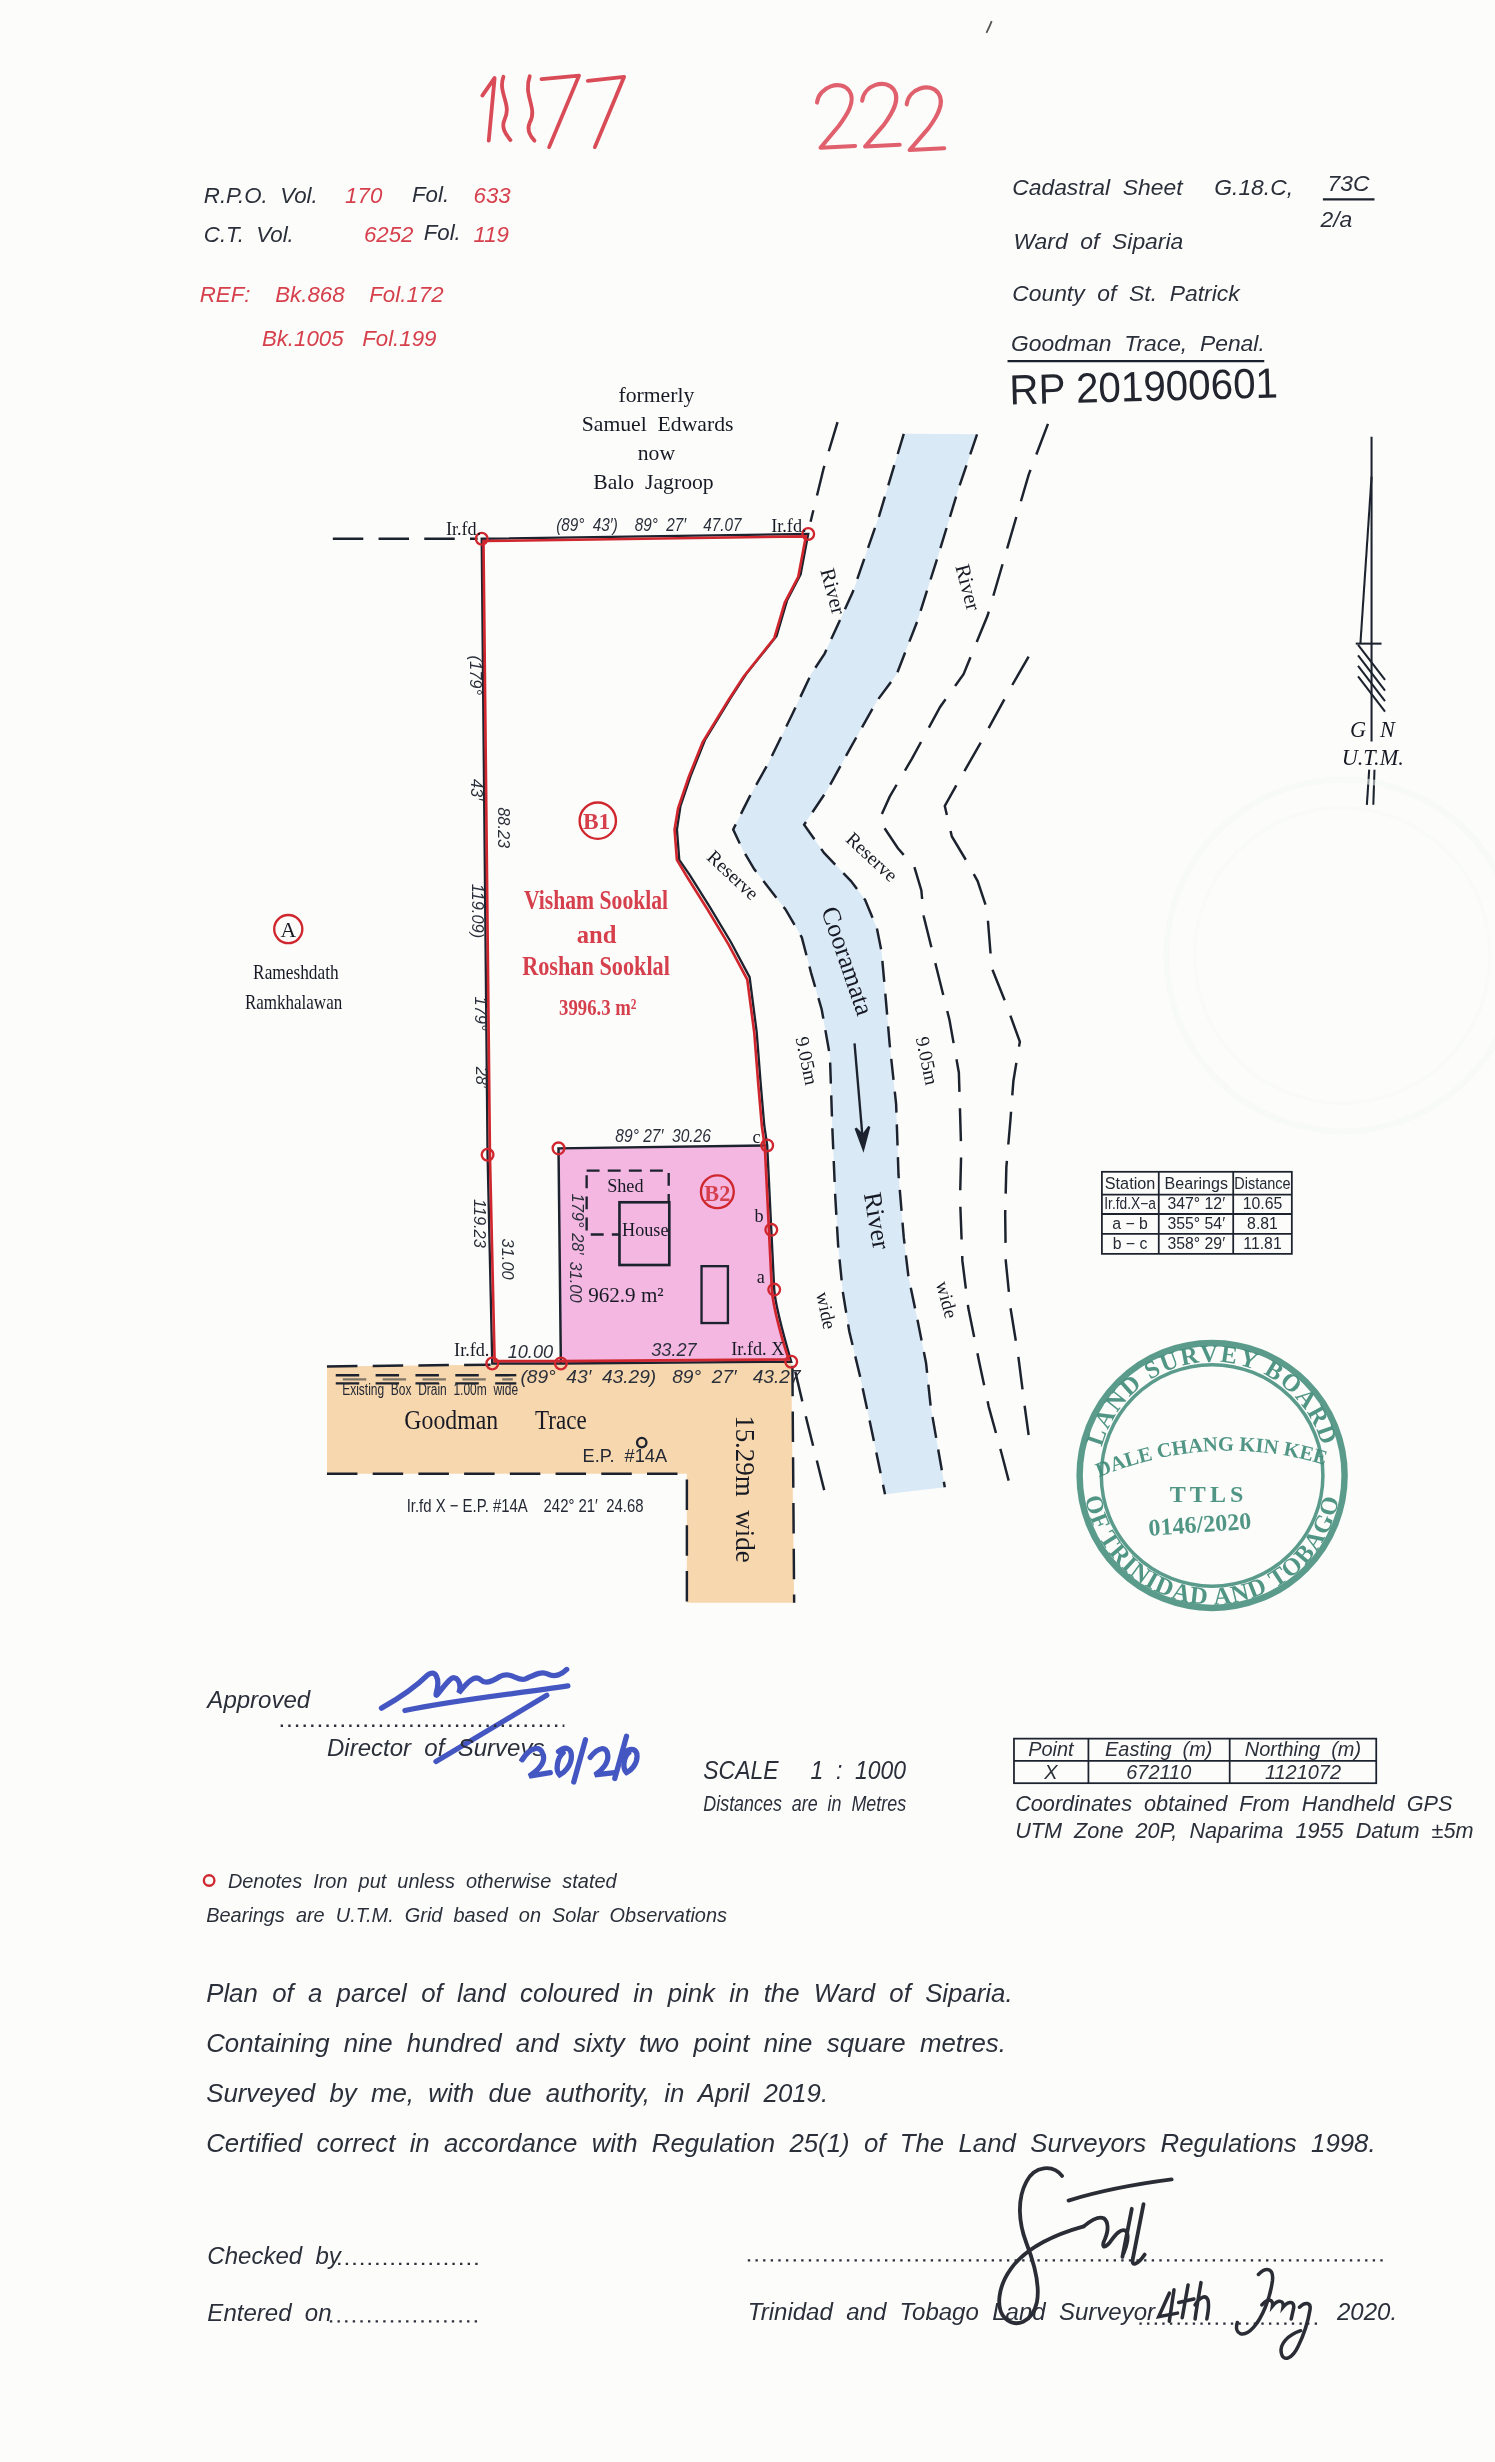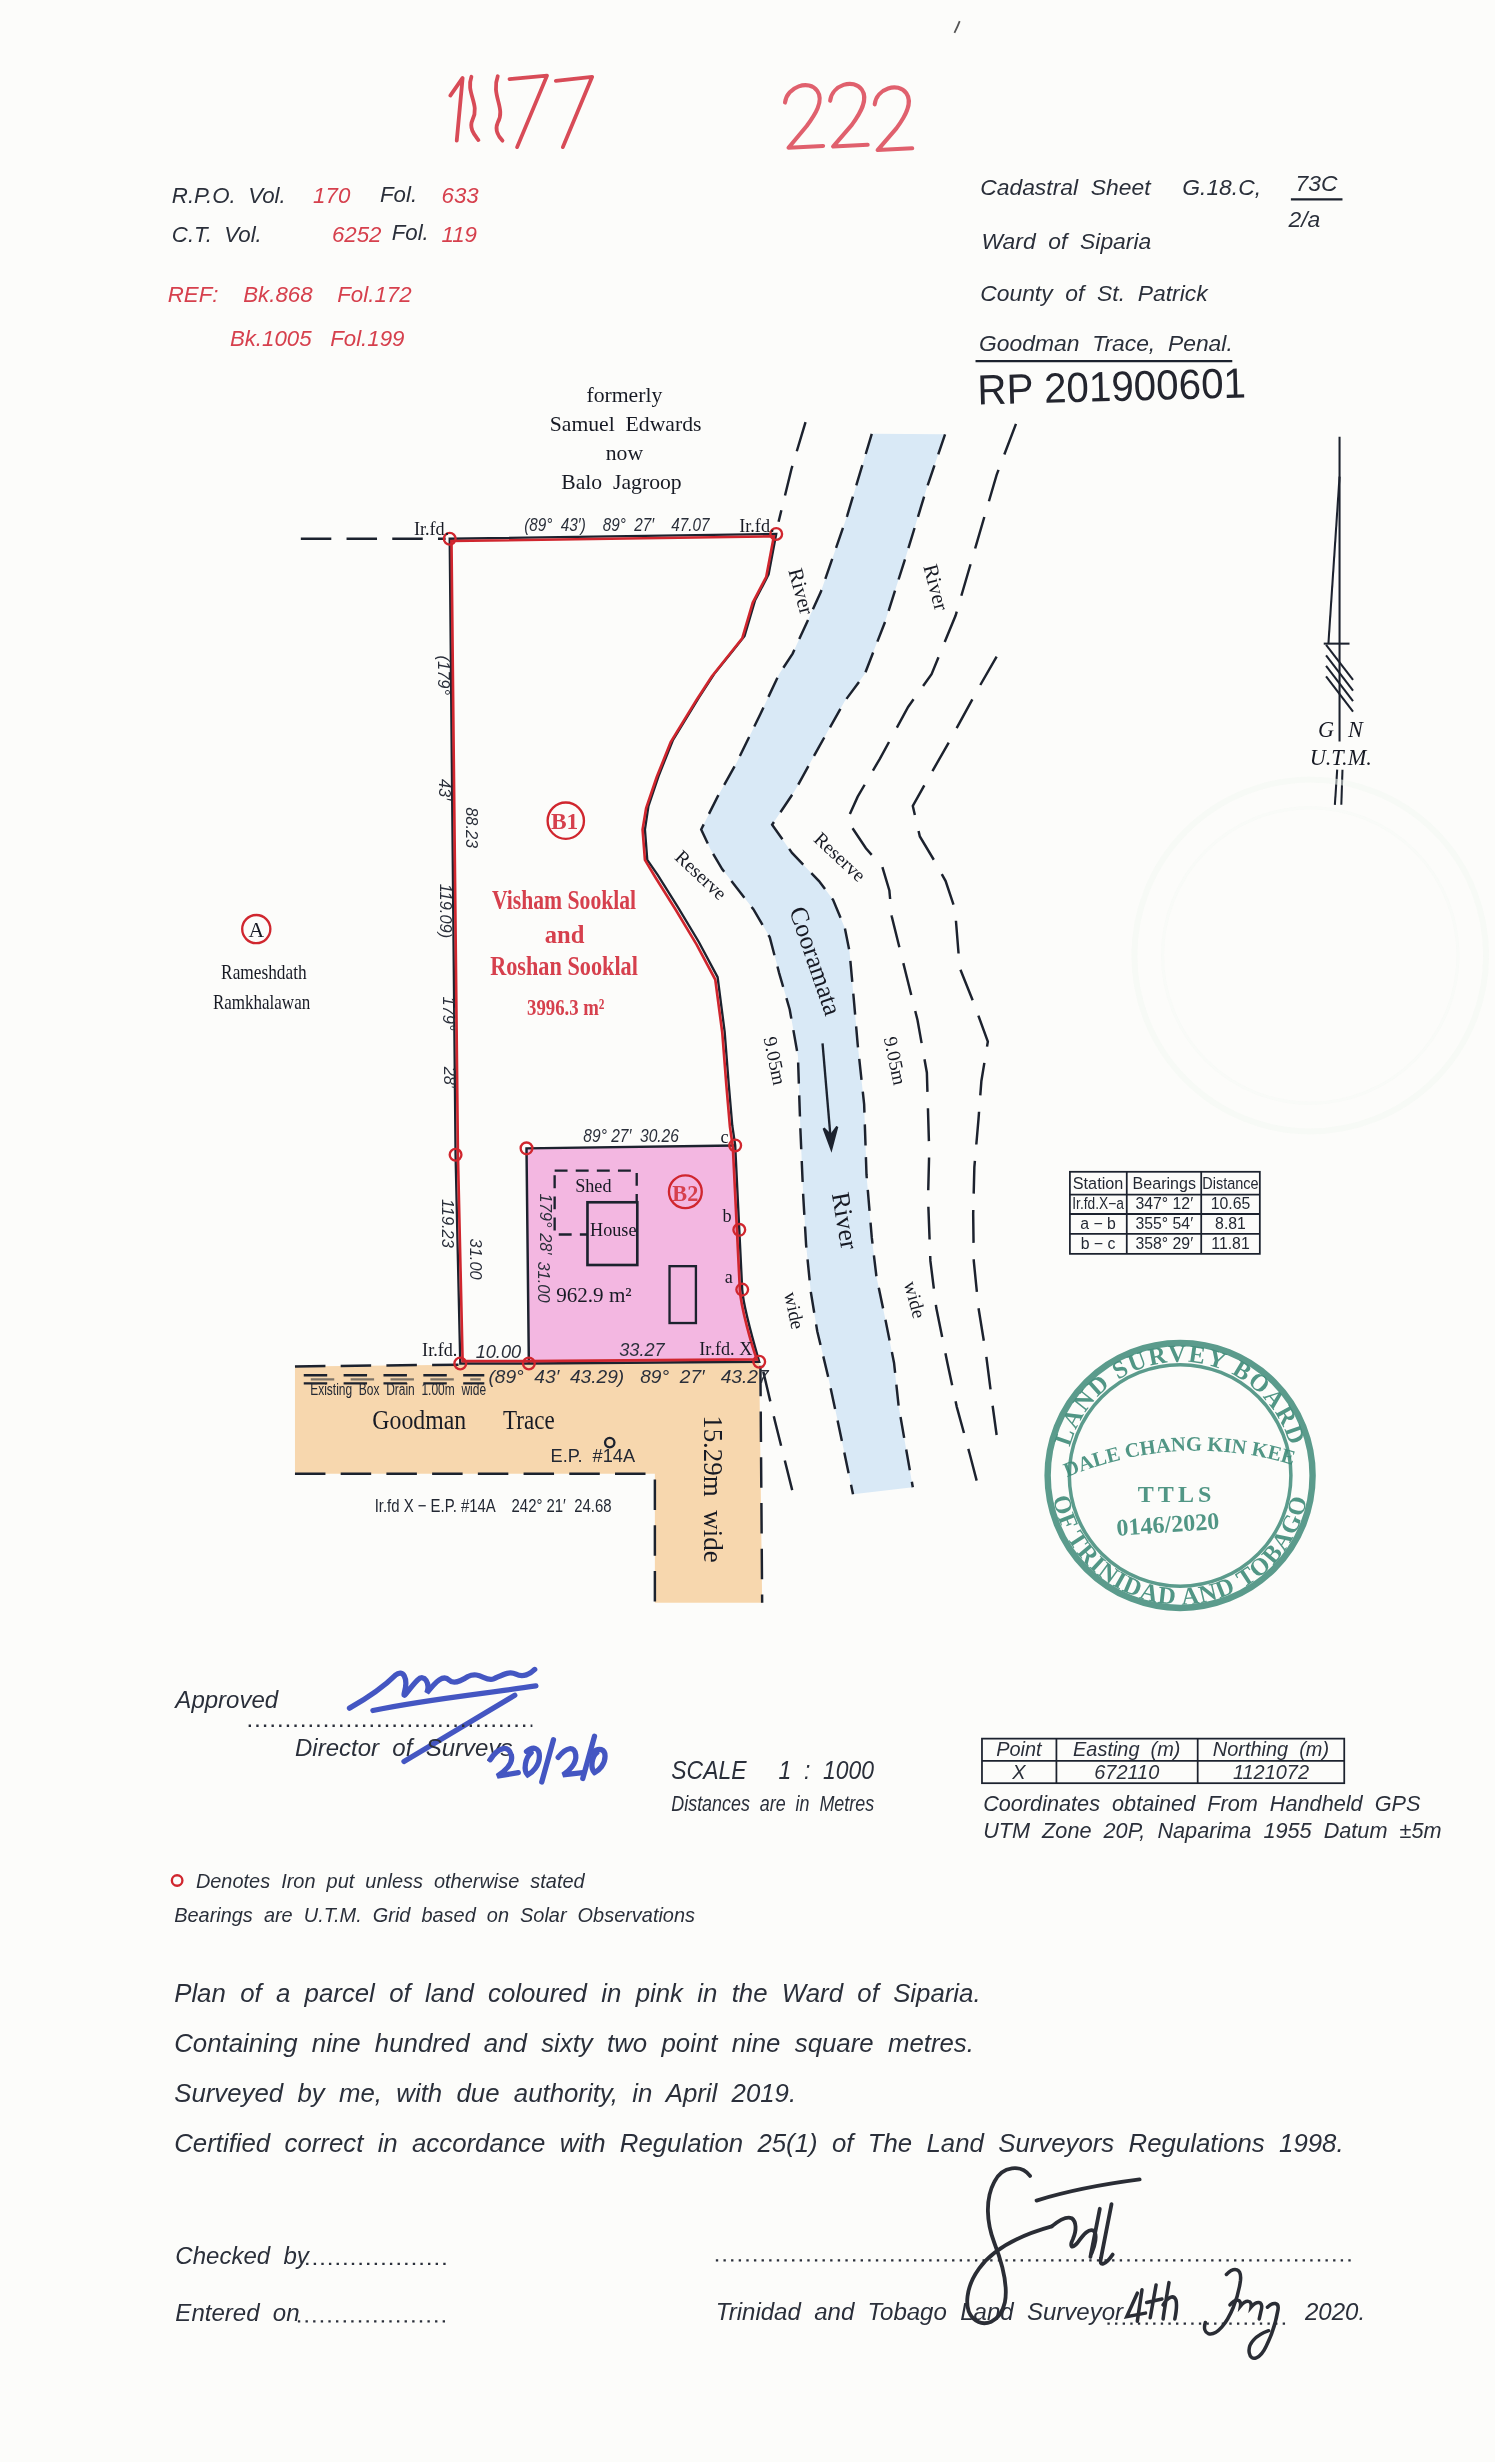--- a/index.html
+++ b/index.html
@@ -1,16 +1,16 @@
 <!DOCTYPE html>
 <html style="font-size:9.4px"><head>
 <meta charset="utf-8">
 <style>
 html,body{margin:0;padding:0;background:#ffffff;}
-#page{width:1457px;height:2462px;position:relative;background:#fcfcfa;}
+#page{width:1457px;height:2462px;position:relative;background:#fcfcfa;padding-left:32px;}
 text{white-space:pre;}
 .t{font-family:"Liberation Sans",sans-serif;font-style:italic;fill:#2a2f3a;}
 .u{font-family:"Liberation Sans",sans-serif;fill:#232833;}
 .s{font-family:"Liberation Serif",serif;fill:#171a24;}
 .r{fill:#d6404d;}
 .rl{stroke:#d0262e;fill:none;}
 .bl{stroke:#1c222e;fill:none;}
 </style>
 </head>
 <body>

